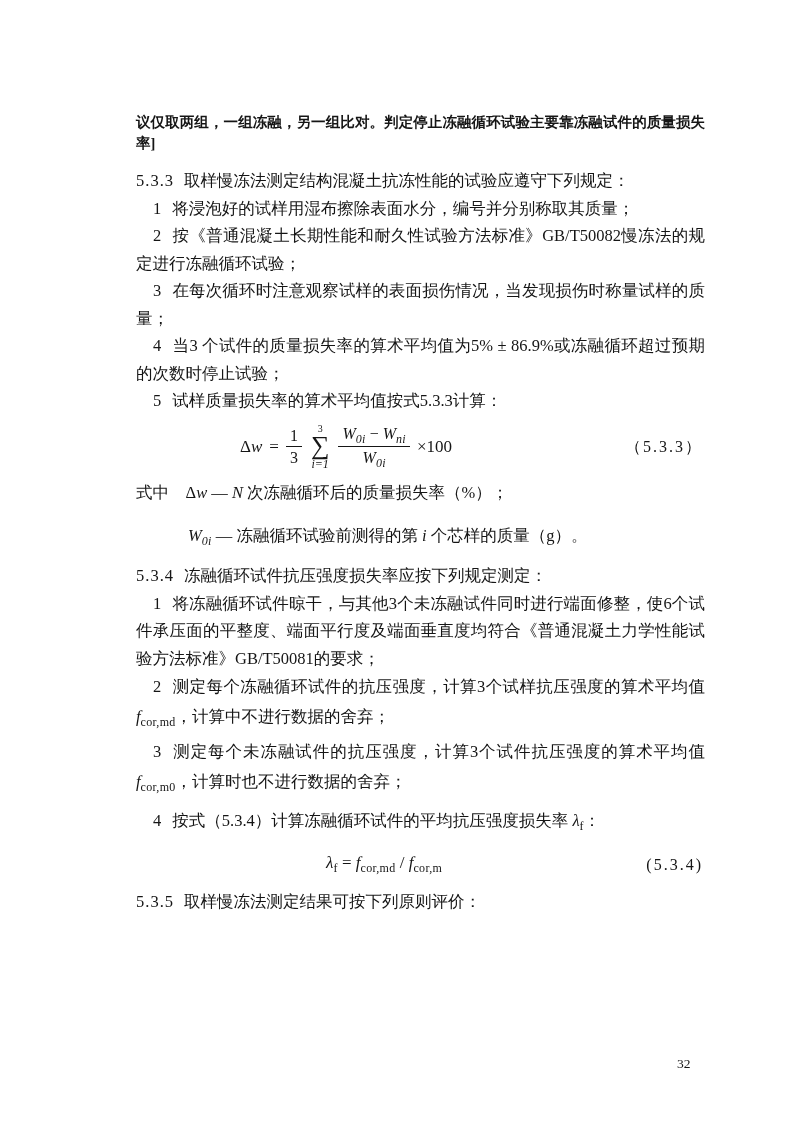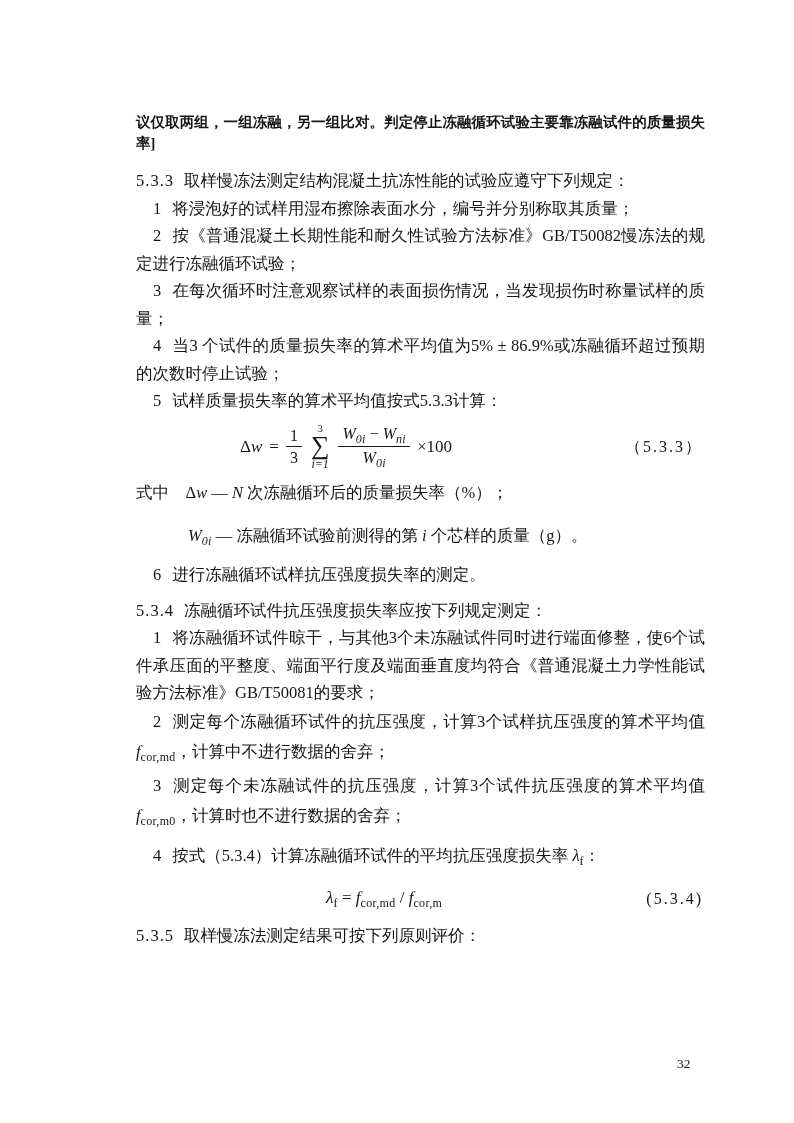--- a/index.html
+++ b/index.html
@@ -101,21 +101,20 @@
         <span class="fden"><span class="it">W</span><span class="sb it">0i</span></span>
       </span>
       <span>×100</span>
     </div>
     <span class="eq-label">（5.3.3）</span>
   </div>
 
   <p class="para where-intro"><span>式中　</span><span>Δ</span><span class="it">w</span><span> — </span><span class="it">N</span><span> 次冻融循环后的质量损失率（%）；</span></p>
   <p class="para where-sub"><span class="it">W</span><span class="sb it">0i</span><span> — 冻融循环试验前测得的第 </span><span class="it">i</span><span> 个芯样的质量（g）。</span></p>
 
-  <p class="para item" style="margin-top:7px;"><span class="item-num">6</span><span>进行冻融循环试样抗压强度损失率的测定。</span></p>
 
   <p class="para head" style="margin-top:8px;"><span class="clause-num">5.3.4</span><span>冻融循环试件抗压强度损失率应按下列规定测定：</span></p>
 
   <p class="para item"><span class="item-num">1</span><span>将冻融循环试件晾干，与其他3个未冻融试件同时进行端面修整，使6个试件承压面的平整度、端面平行度及端面垂直度均符合《普通混凝土力学性能试验方法标准》GB/T50081的要求；</span></p>
 
   <p class="para item mathline"><span class="item-num">2</span><span><span>测定每个冻融循环试件的抗压强度，计算3个试样抗压强度的算术平均值 </span><span class="it">f</span><span class="sb">cor,md</span><span>，计算中不进行数据的舍弃；</span></span></p>
 
   <p class="para item mathline"><span class="item-num">3</span><span><span>测定每个未冻融试件的抗压强度，计算3个试件抗压强度的算术平均值 </span><span class="it">f</span><span class="sb">cor,m0</span><span>，计算时也不进行数据的舍弃；</span></span></p>
 
   <p class="para item" style="margin-top:6px;"><span class="item-num">4</span><span><span>按式（5.3.4）计算冻融循环试件的平均抗压强度损失率 </span><span class="it">λ</span><span class="sb">f</span><span>：</span></span></p>

